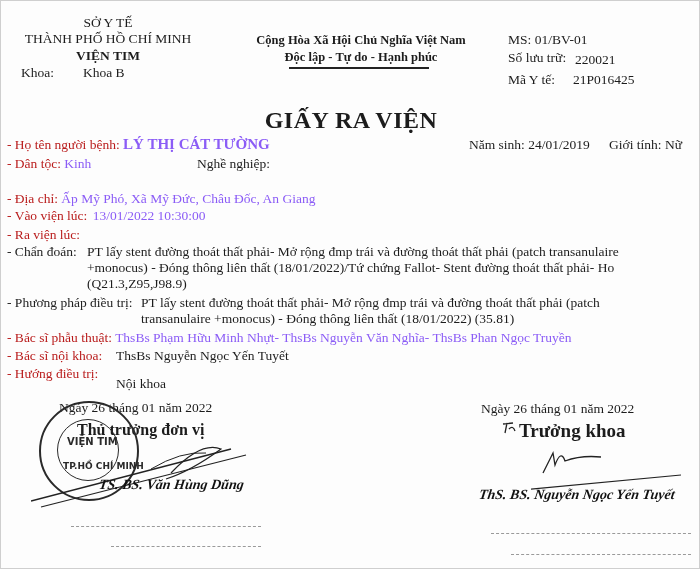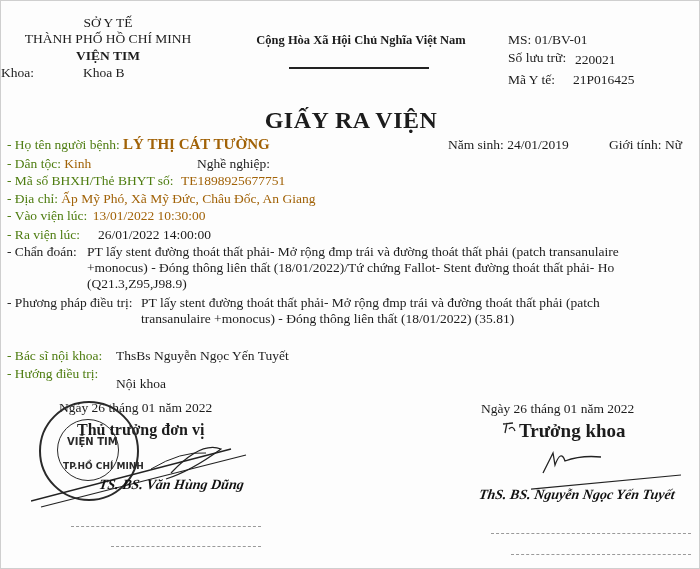--- a/index.html
+++ b/index.html
@@ -16,22 +16,22 @@
       background: #fdfdfd;
     }
     .abs { position: absolute; white-space: nowrap; }
     .f13 { font-size: 13.5px; }
     .bold { font-weight: bold; }
     .center { text-align: center; }
     .underline-rule {
       position: absolute; height: 1.5px; background: #222;
     }
     .field { position: absolute; left: 6px; font-size: 13.5px; color: #222; white-space: nowrap; }
-    .label { color: #4d7c0f; }
-    .value { color: #a16207; }
+    .label { color: #b91c1c; }
+    .value { color: #8b5cf6; }
     .multi { position: absolute; font-size: 13.5px; line-height: 16px; color: #1c1c1c; white-space: nowrap; }
     .stamp {
       position: absolute; border-radius: 50%;
       border: 2px solid #2a2a2a;
     }
     .stamp-inner {
       position: absolute; border-radius: 50%;
       border: 1.5px solid #2a2a2a;
     }
     .stamp-text {
@@ -48,85 +48,85 @@
     }
   </style>
 </head>
 <body>
 
 <div class="page">
 
   <div class="abs f13 center" style="left:14px; top:30px; width:186px;">THÀNH PHỐ HỒ CHÍ MINH</div>
   <div class="abs f13 center" style="left:42px; top:14px; width:130px;">SỞ Y TẾ</div>
   <div class="abs f13 center bold" style="left:42px; top:47px; width:130px;">VIỆN TIM</div>
-  <div class="abs f13" style="left:0; top:64px;">Khoa:</div>
+  <div class="abs f13" style="left:20px; top:64px;">Khoa:</div>
   <div class="abs f13" style="left:82px; top:64px;">Khoa B</div>
 
   <div class="abs bold center" style="left:240px; top:32px; width:240px; font-size:12.5px;">Cộng Hòa Xã Hội Chủ Nghĩa Việt Nam</div>
+  <div class="abs bold center" style="left:240px; top:49px; width:240px; font-size:12.5px;">Độc lập - Tự do - Hạnh phúc</div>
   <div class="underline-rule" style="left:288px; top:66px; width:140px;"></div>
 
   <div class="abs f13" style="left:507px; top:31px;">MS: 01/BV-01</div>
   <div class="abs f13" style="left:507px; top:49px;">Số lưu trữ:</div>
   <div class="abs f13" style="left:574px; top:51px;">220021</div>
   <div class="abs f13" style="left:507px; top:71px;">Mã Y tế:</div>
   <div class="abs f13" style="left:572px; top:71px;">21P016425</div>
 
   <div class="abs bold center" style="left:200px; top:106px; width:300px; font-size:24px; letter-spacing:0.5px;">GIẤY RA VIỆN</div>
 
   <div class="field" style="top:135px;">
     <span class="label">- Họ tên người bệnh:</span>
     <span class="value bold" style="font-size:15px;">LÝ THỊ CÁT TƯỜNG</span>
   </div>
-  <div class="abs f13" style="left:447px; top:136px;">
+  <div class="abs f13" style="left:468px; top:136px;">
     <span>Năm sinh:</span>
     <span>24/01/2019</span>
   </div>
   <div class="abs f13" style="left:608px; top:136px;">
     <span>Giới tính:</span>
     <span>Nữ</span>
   </div>
 
   <div class="field" style="top:155px;">
     <span class="label">- Dân tộc:</span>
     <span class="value">Kinh</span>
   </div>
   <div class="abs f13" style="left:196px; top:155px;">
     <span>Nghề nghiệp:</span>
     <span></span>
   </div>
 
-  <div class="field" style="top:172px;">
-    <span class="label">- Mã số BHXH/Thẻ BHYT số:</span>
-    <span class="value" style="margin-left:4px;">TE1898925677751</span>
-  </div>
 
   <div class="field" style="top:190px;">
     <span class="label">- Địa chỉ:</span>
     <span class="value">Ấp Mỹ Phó, Xã Mỹ Đức, Châu Đốc, An Giang</span>
   </div>
 
   <div class="field" style="top:207px;">
     <span class="label">- Vào viện lúc:</span>
     <span class="value" style="margin-left:2px;">13/01/2022 10:30:00</span>
   </div>
 
   <div class="field" style="top:226px;text-align:right;">
     <span class="label">- Ra viện lúc:</span>
   </div>
-  <div class="abs f13" style="left:97px; top:226px;">26/01/2022 14:00:00</div>
 
   <div class="field" style="top:243px;">- Chẩn đoán:</div>
   <div class="multi" style="left:86px; top:243px;">PT lấy stent đường thoát thất phải- Mở rộng đmp trái và đường thoát thất phải (patch transanulaire</div>
   <div class="multi" style="left:86px; top:259px;">+monocus) - Đóng thông liên thất (18/01/2022)/Tứ chứng Fallot- Stent đường thoát thất phải- Ho</div>
   <div class="multi" style="left:86px; top:275px;font-family:Liberation Serif, serif;">(Q21.3,Z95,J98.9)</div>
 
   <div class="field" style="top:294px;">- Phương pháp điều trị:</div>
   <div class="multi" style="left:140px; top:294px;">PT lấy stent đường thoát thất phải- Mở rộng đmp trái và đường thoát thất phải (patch</div>
   <div class="multi" style="left:140px; top:310px;">transanulaire +monocus) - Đóng thông liên thất (18/01/2022) (35.81)</div>
 
+  <div class="field" style="top:329px;">
+    <span class="label">- Bác sĩ phẫu thuật:</span>
+    <span class="value">ThsBs Phạm Hữu Minh Nhựt- ThsBs Nguyễn Văn Nghĩa- ThsBs Phan Ngọc Truyền</span>
+  </div>
 
   <div class="field" style="top:347px;">
     <span class="label">- Bác sĩ nội khoa:</span>
   </div>
   <div class="abs f13" style="left:115px; top:347px;">ThsBs Nguyễn Ngọc Yến Tuyết</div>
 
   <div class="field" style="top:365px;">
     <span class="label">- Hướng điều trị:</span>
   </div>
   <div class="abs f13" style="left:115px; top:365px;margin-top:10px;">Nội khoa</div>

